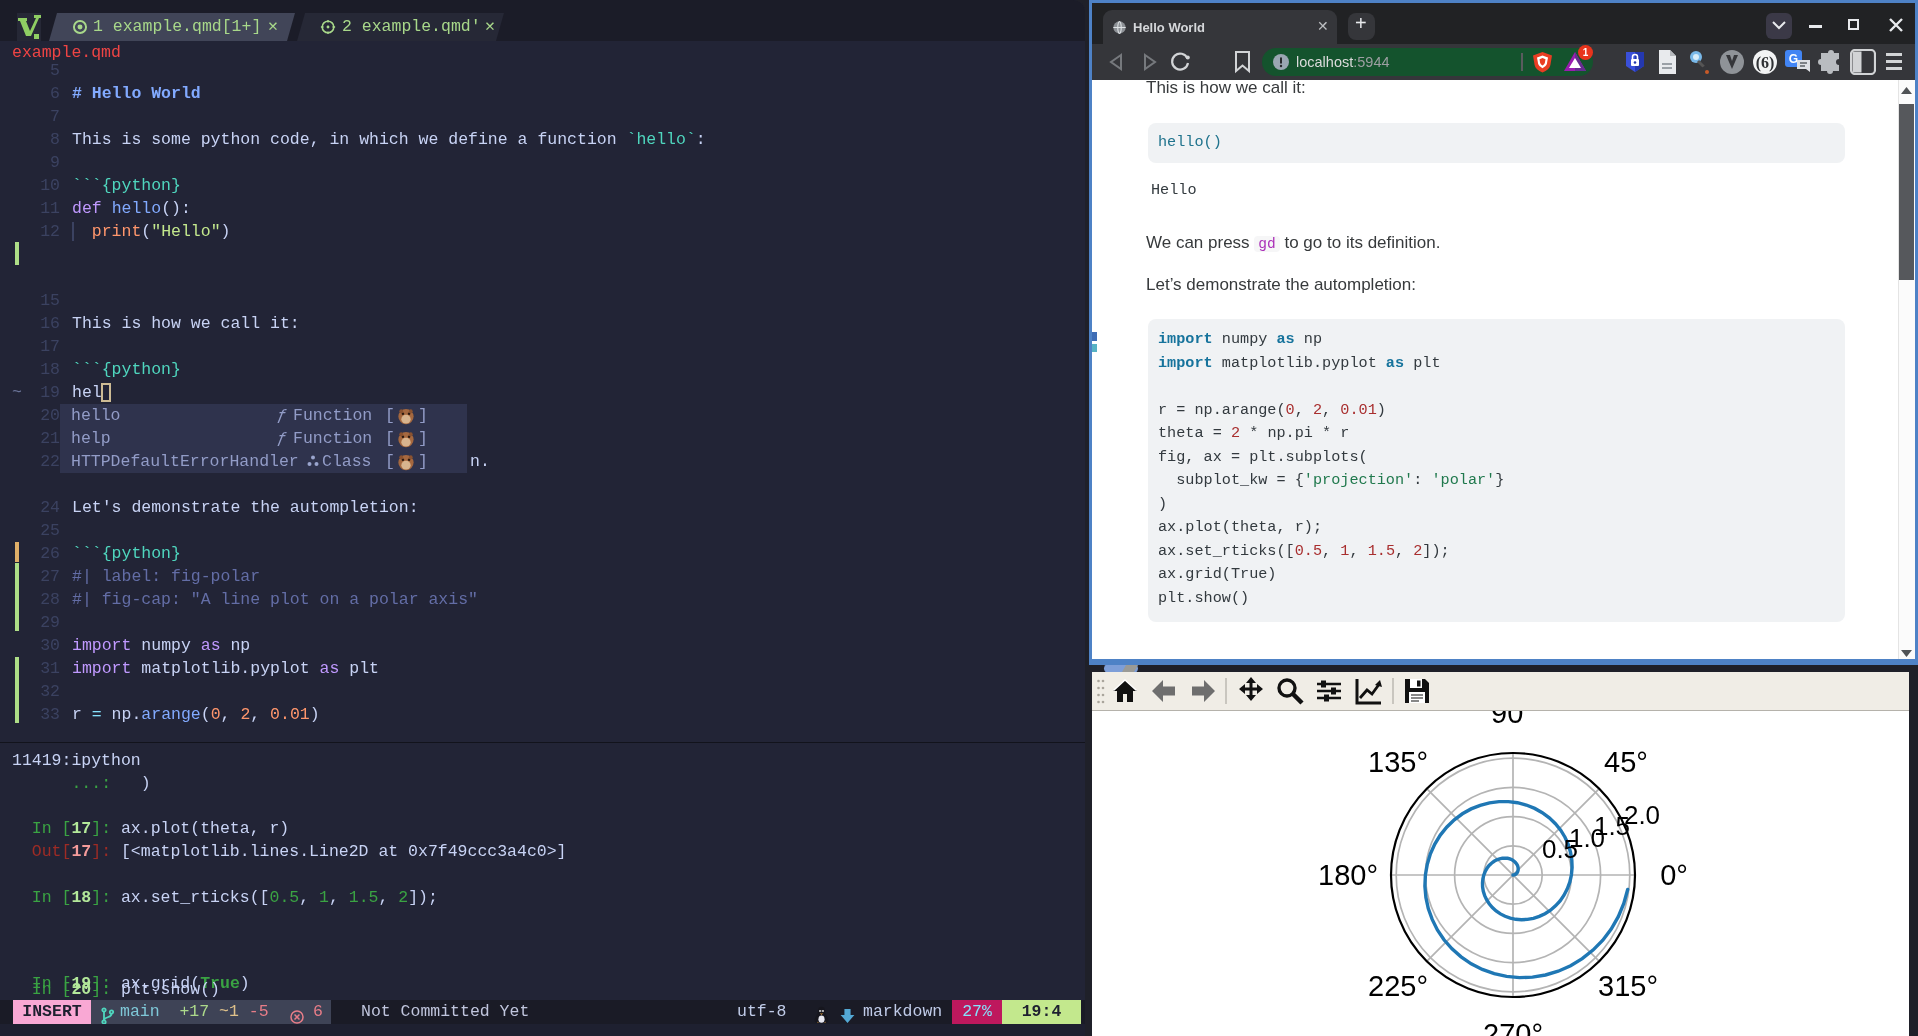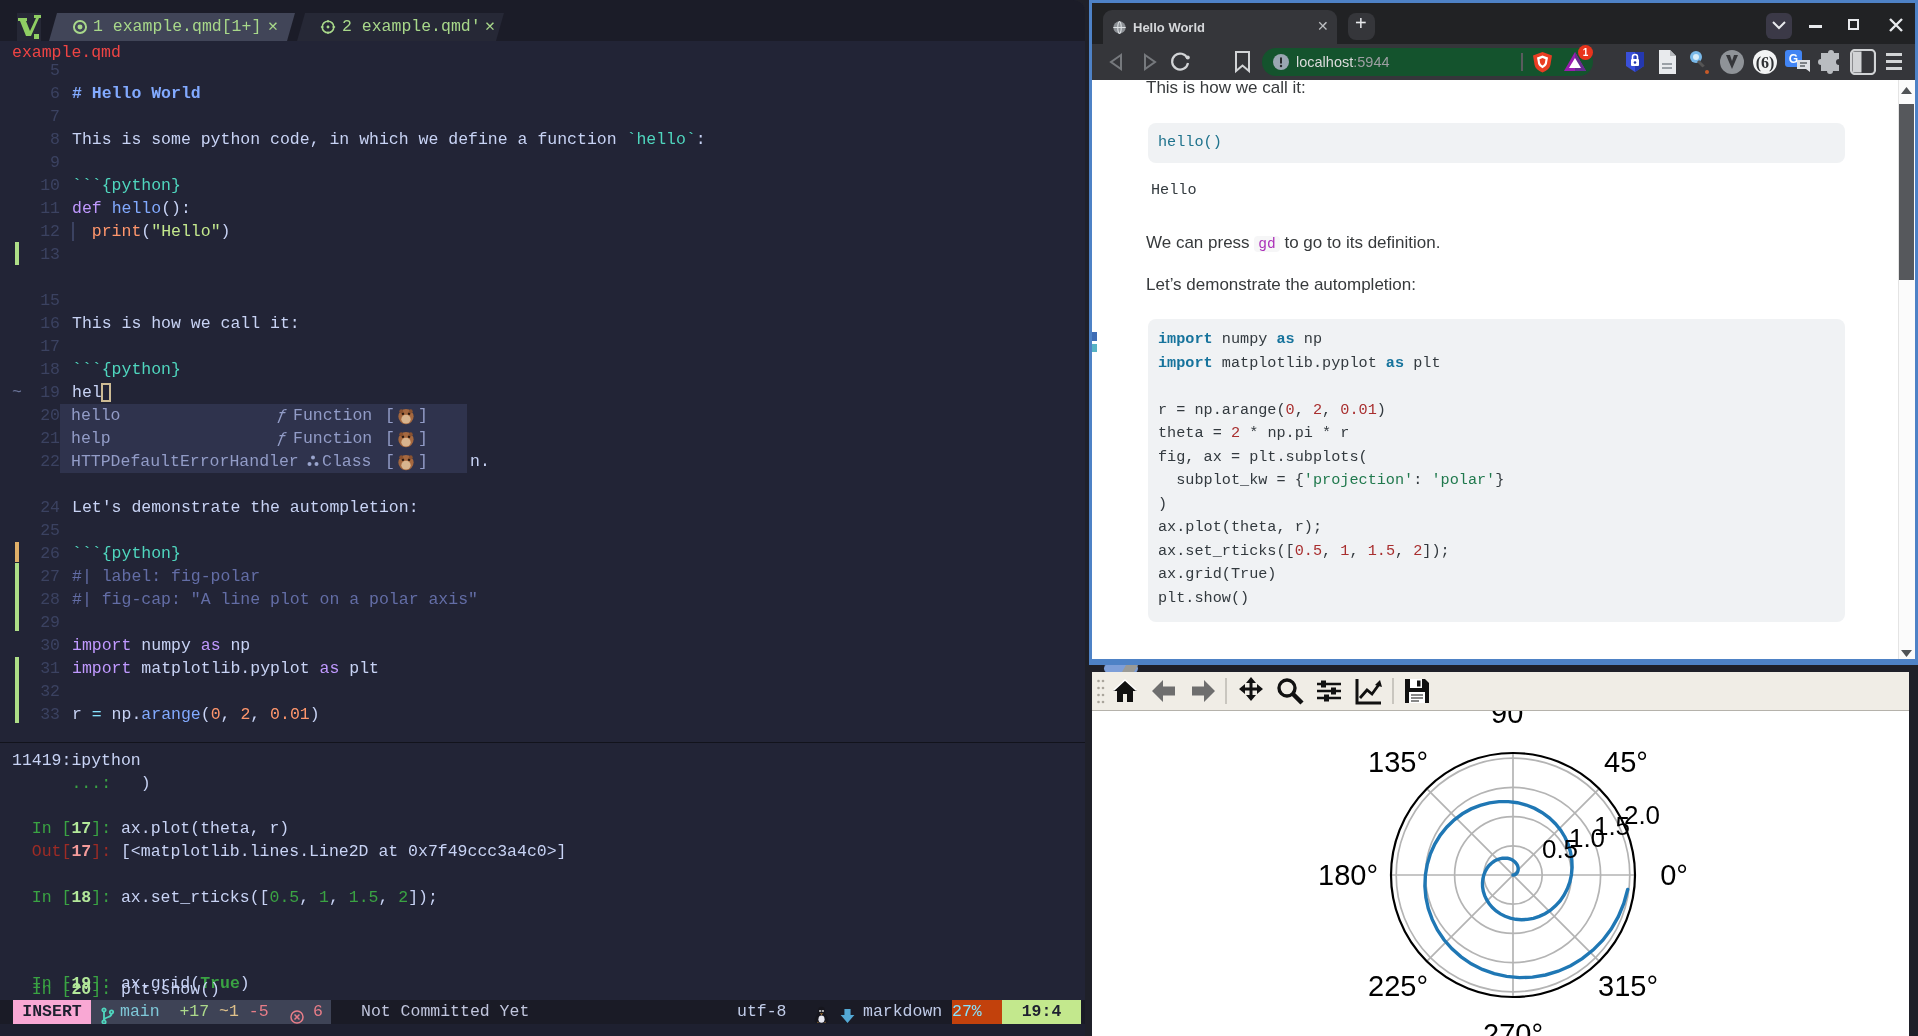--- a/index.html
+++ b/index.html
@@ -74,21 +74,20 @@
       </svg><span style="position:absolute;left:45px">2 example.qmd'</span><span style="position:absolute;left:188px;font-weight:bold">✕</span></div>
   <div id="winbar">example.qmd</div>
   <div class="row" style="top:59px"><span class="ln">5</span></div>
   <div class="row" style="top:82px"><span class="ln">6</span><span class="tx kb"># Hello World</span></div>
   <div class="row" style="top:105px"><span class="ln">7</span></div>
   <div class="row" style="top:128px"><span class="ln">8</span><span class="tx">This is some python code, in which we define a function <span class="teal">`hello`</span>:</span></div>
   <div class="row" style="top:151px"><span class="ln">9</span></div>
   <div class="row" style="top:174px"><span class="ln">10</span><span class="tx teal">```{python}</span></div>
   <div class="row" style="top:197px"><span class="ln">11</span><span class="tx"><span class="kw">def</span> <span class="fn">hello</span>():</span></div>
   <div class="row" style="top:220px"><span class="ln">12</span><span class="tx">  <span class="bi">print</span>(<span class="str">"Hello"</span>)</span></div>
-  <div class="row" style="top:243px"><span class="ln">13</span></div>
   <div class="row" style="top:289px"><span class="ln">15</span></div>
   <div class="row" style="top:312px"><span class="ln">16</span><span class="tx">This is how we call it:</span></div>
   <div class="row" style="top:335px"><span class="ln">17</span></div>
   <div class="row" style="top:358px"><span class="ln">18</span><span class="tx teal">```{python}</span></div>
   <div class="row" style="top:381px"><span class="ln">19</span><span class="tx">hel</span></div>
   <div class="row" style="top:404px"><span class="ln">20</span></div>
   <div class="row" style="top:427px"><span class="ln">21</span></div>
   <div class="row" style="top:450px"><span class="ln">22</span></div>
   <div class="row" style="top:496px"><span class="ln">24</span><span class="tx">Let's demonstrate the autompletion:</span></div>
   <div class="row" style="top:519px"><span class="ln">25</span></div>
@@ -167,21 +166,21 @@
       </svg>
     <div class="blk" style="left:120px;color:#7fc8d8">main  <span style="color:#acd98b">+17</span> <span style="color:#dfc18a">~1</span> <span style="color:#e87d88">-5</span></div>
     <svg class="blk" style="left:290px;top:5px" width="14" height="14" viewBox="0 0 13 13">
         <circle cx="6.5" cy="6.5" r="5.6" fill="none" stroke="#e87d88" stroke-width="1.4"></circle>
         <path d="M4.2 4.2l4.6 4.6M8.8 4.2L4.2 8.8" stroke="#e87d88" stroke-width="1.4"></path>
       </svg>
     <div class="blk" style="left:313px;color:#e87d88">6</div>
     <div class="blk" style="left:361px;color:#c0c5dd">Not Committed Yet</div>
     <div class="blk" style="left:737px;color:#c0cbe8">utf-8</div>
     <div class="blk" style="left:863px;color:#c0cbe8">markdown</div>
-    <div class="blk" style="left:952px;width:50px;background:#c2410c;color:#86e1fc;">27%</div>
+    <div class="blk" style="left:952px;width:50px;background:#be185d;color:#86e1fc;text-align:center">27%</div>
     <div class="blk" style="left:1002px;width:79px;background:#c3e88d;color:#1e2030;font-weight:bold;text-align:center">19:4</div>
     <svg class="blk" style="left:812px;top:3px" width="19" height="19" viewBox="0 0 16 16">
         <path d="M8 1c-2 0-3 1.6-3 3.5 0 1.2-.4 2.6-1.2 3.8-.9 1.4-1.6 2.9-1.6 4 0 1.6 1.2 2.4 2.3 2.1.7-.2 1.1-.5 1.7-.5h3.6c.6 0 1 .3 1.7.5 1.1.3 2.3-.5 2.3-2.1 0-1.1-.7-2.6-1.6-4C11.4 7.1 11 5.7 11 4.5 11 2.6 10 1 8 1z" fill="#16161e"></path>
         <ellipse cx="8" cy="11.5" rx="2.6" ry="3" fill="#e8e8f0"></ellipse>
         <circle cx="6.9" cy="4.6" r=".9" fill="#fff"></circle>
         <circle cx="9.1" cy="4.6" r=".9" fill="#fff"></circle>
         <circle cx="7" cy="4.7" r=".4" fill="#111"></circle>
         <circle cx="9" cy="4.7" r=".4" fill="#111"></circle>
         <path d="M6.6 6l1.4 1 1.4-1-1.4 2z" fill="#e8a33d"></path>
         <path d="M4.6 13.6l1.4.8H4.4zM11.4 13.6l-1.4.8h1.6z" fill="#e8a33d"></path>

